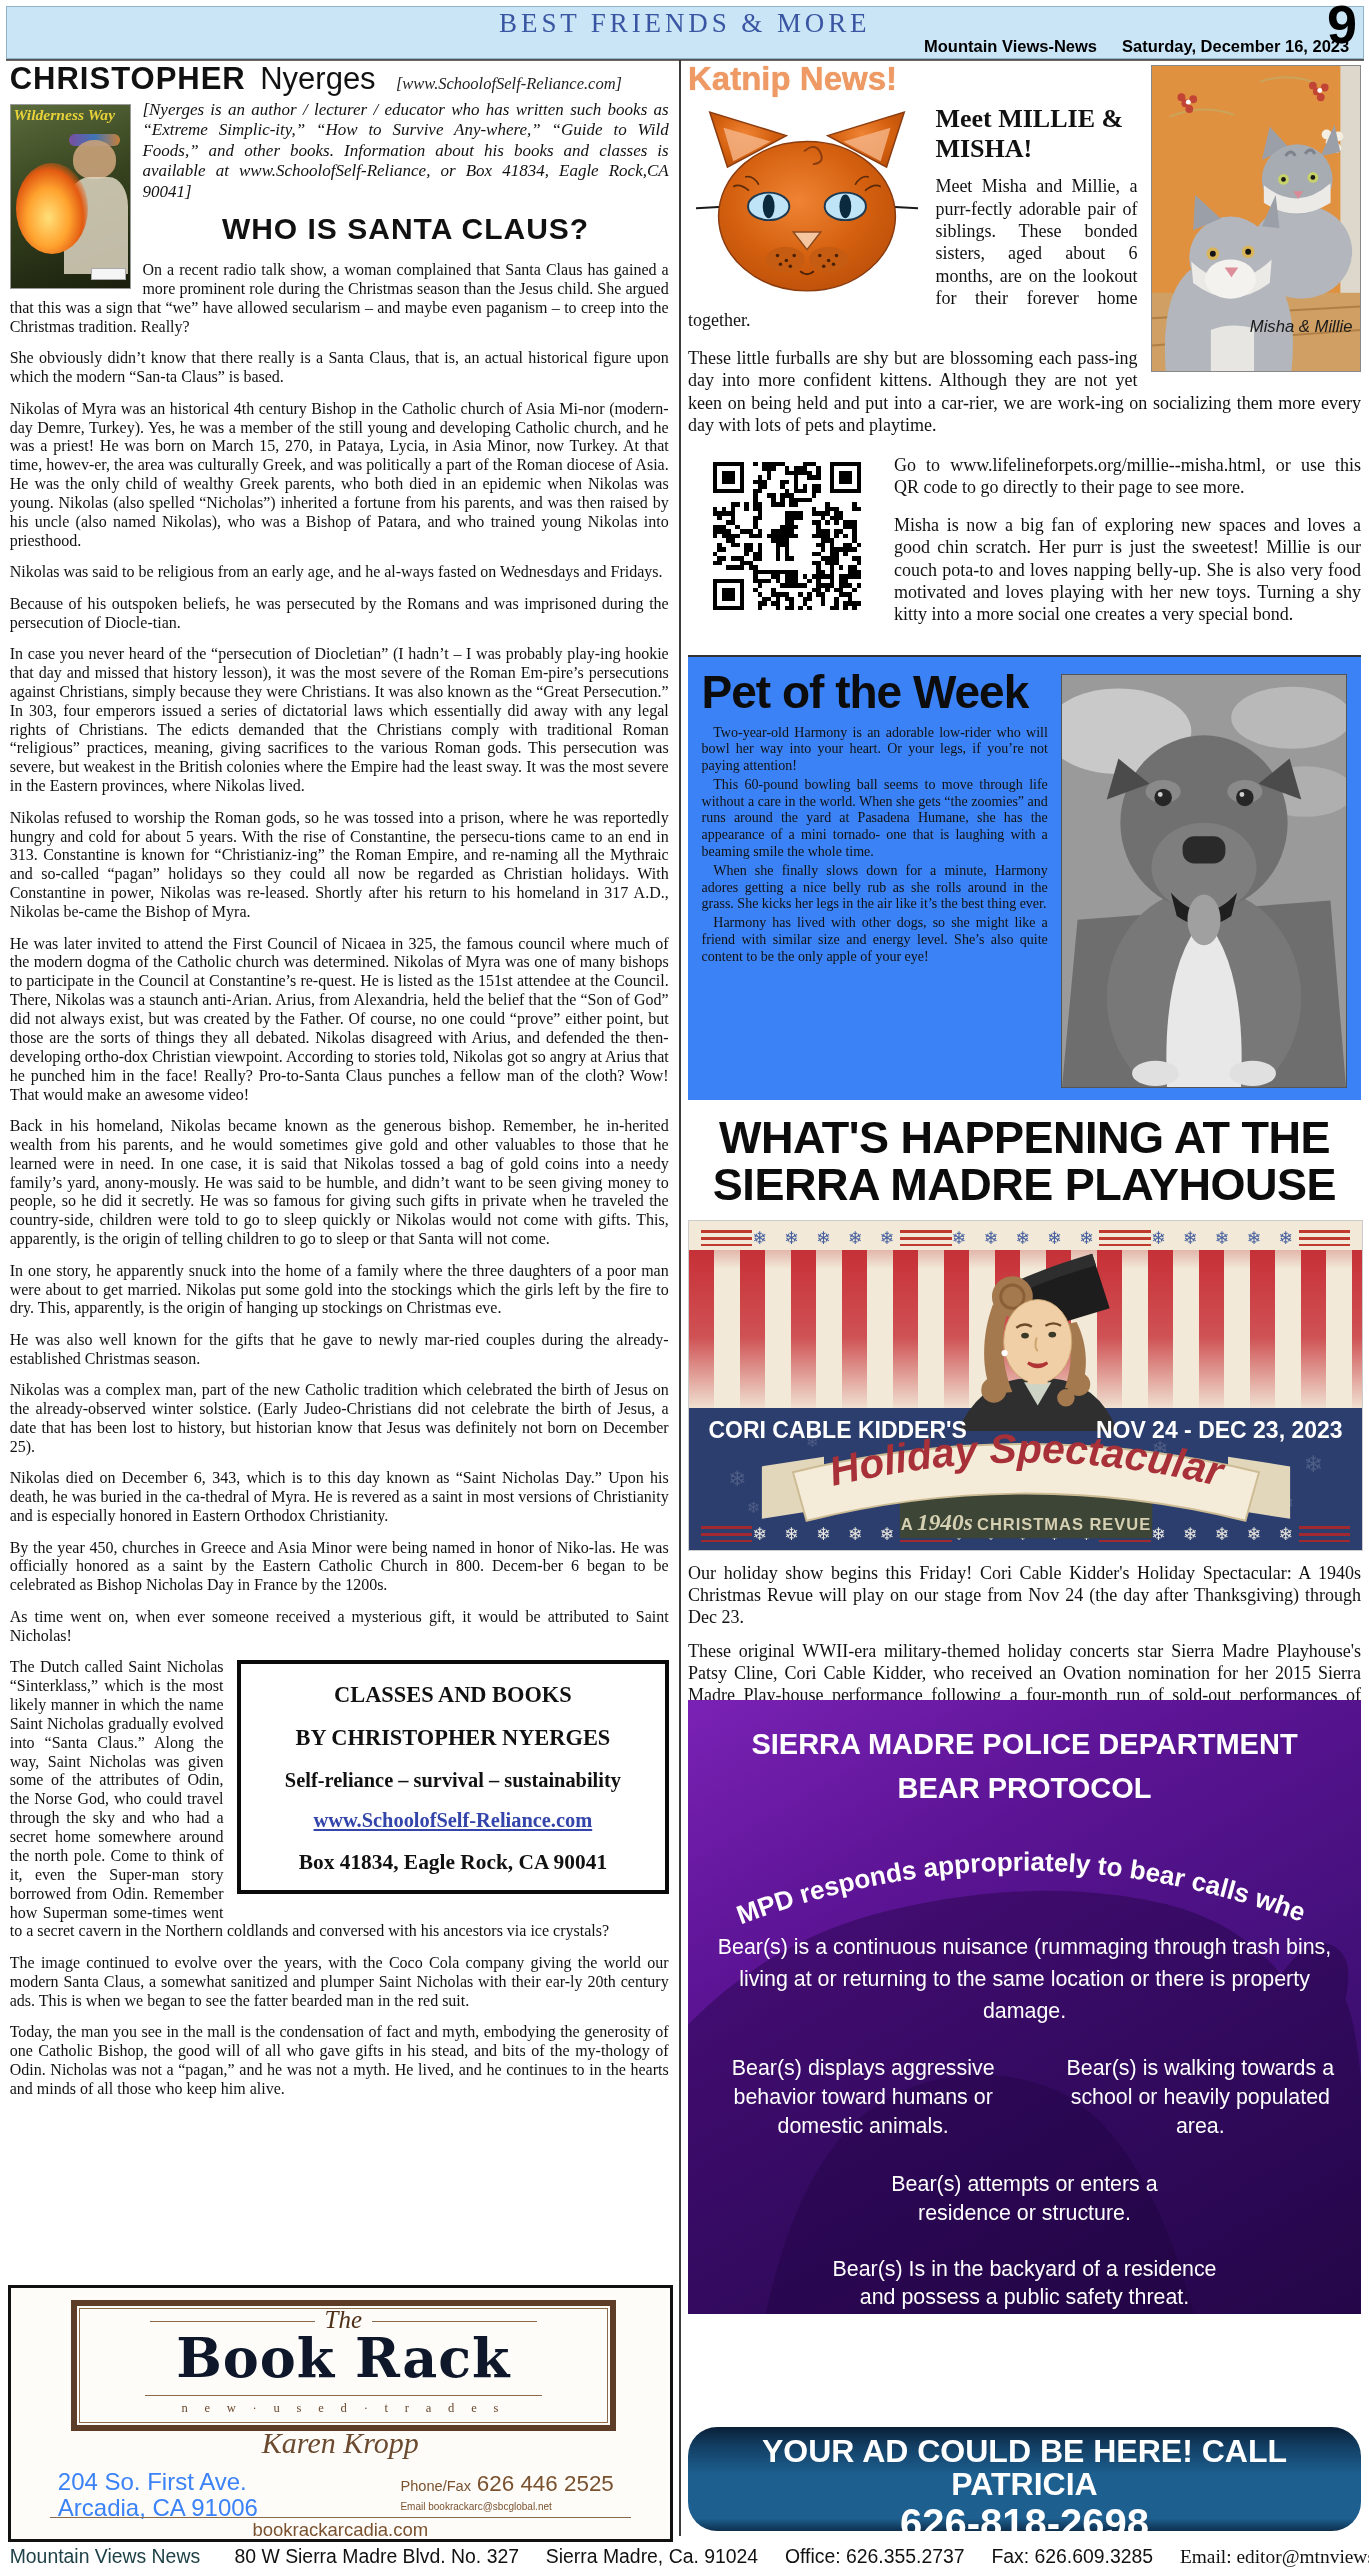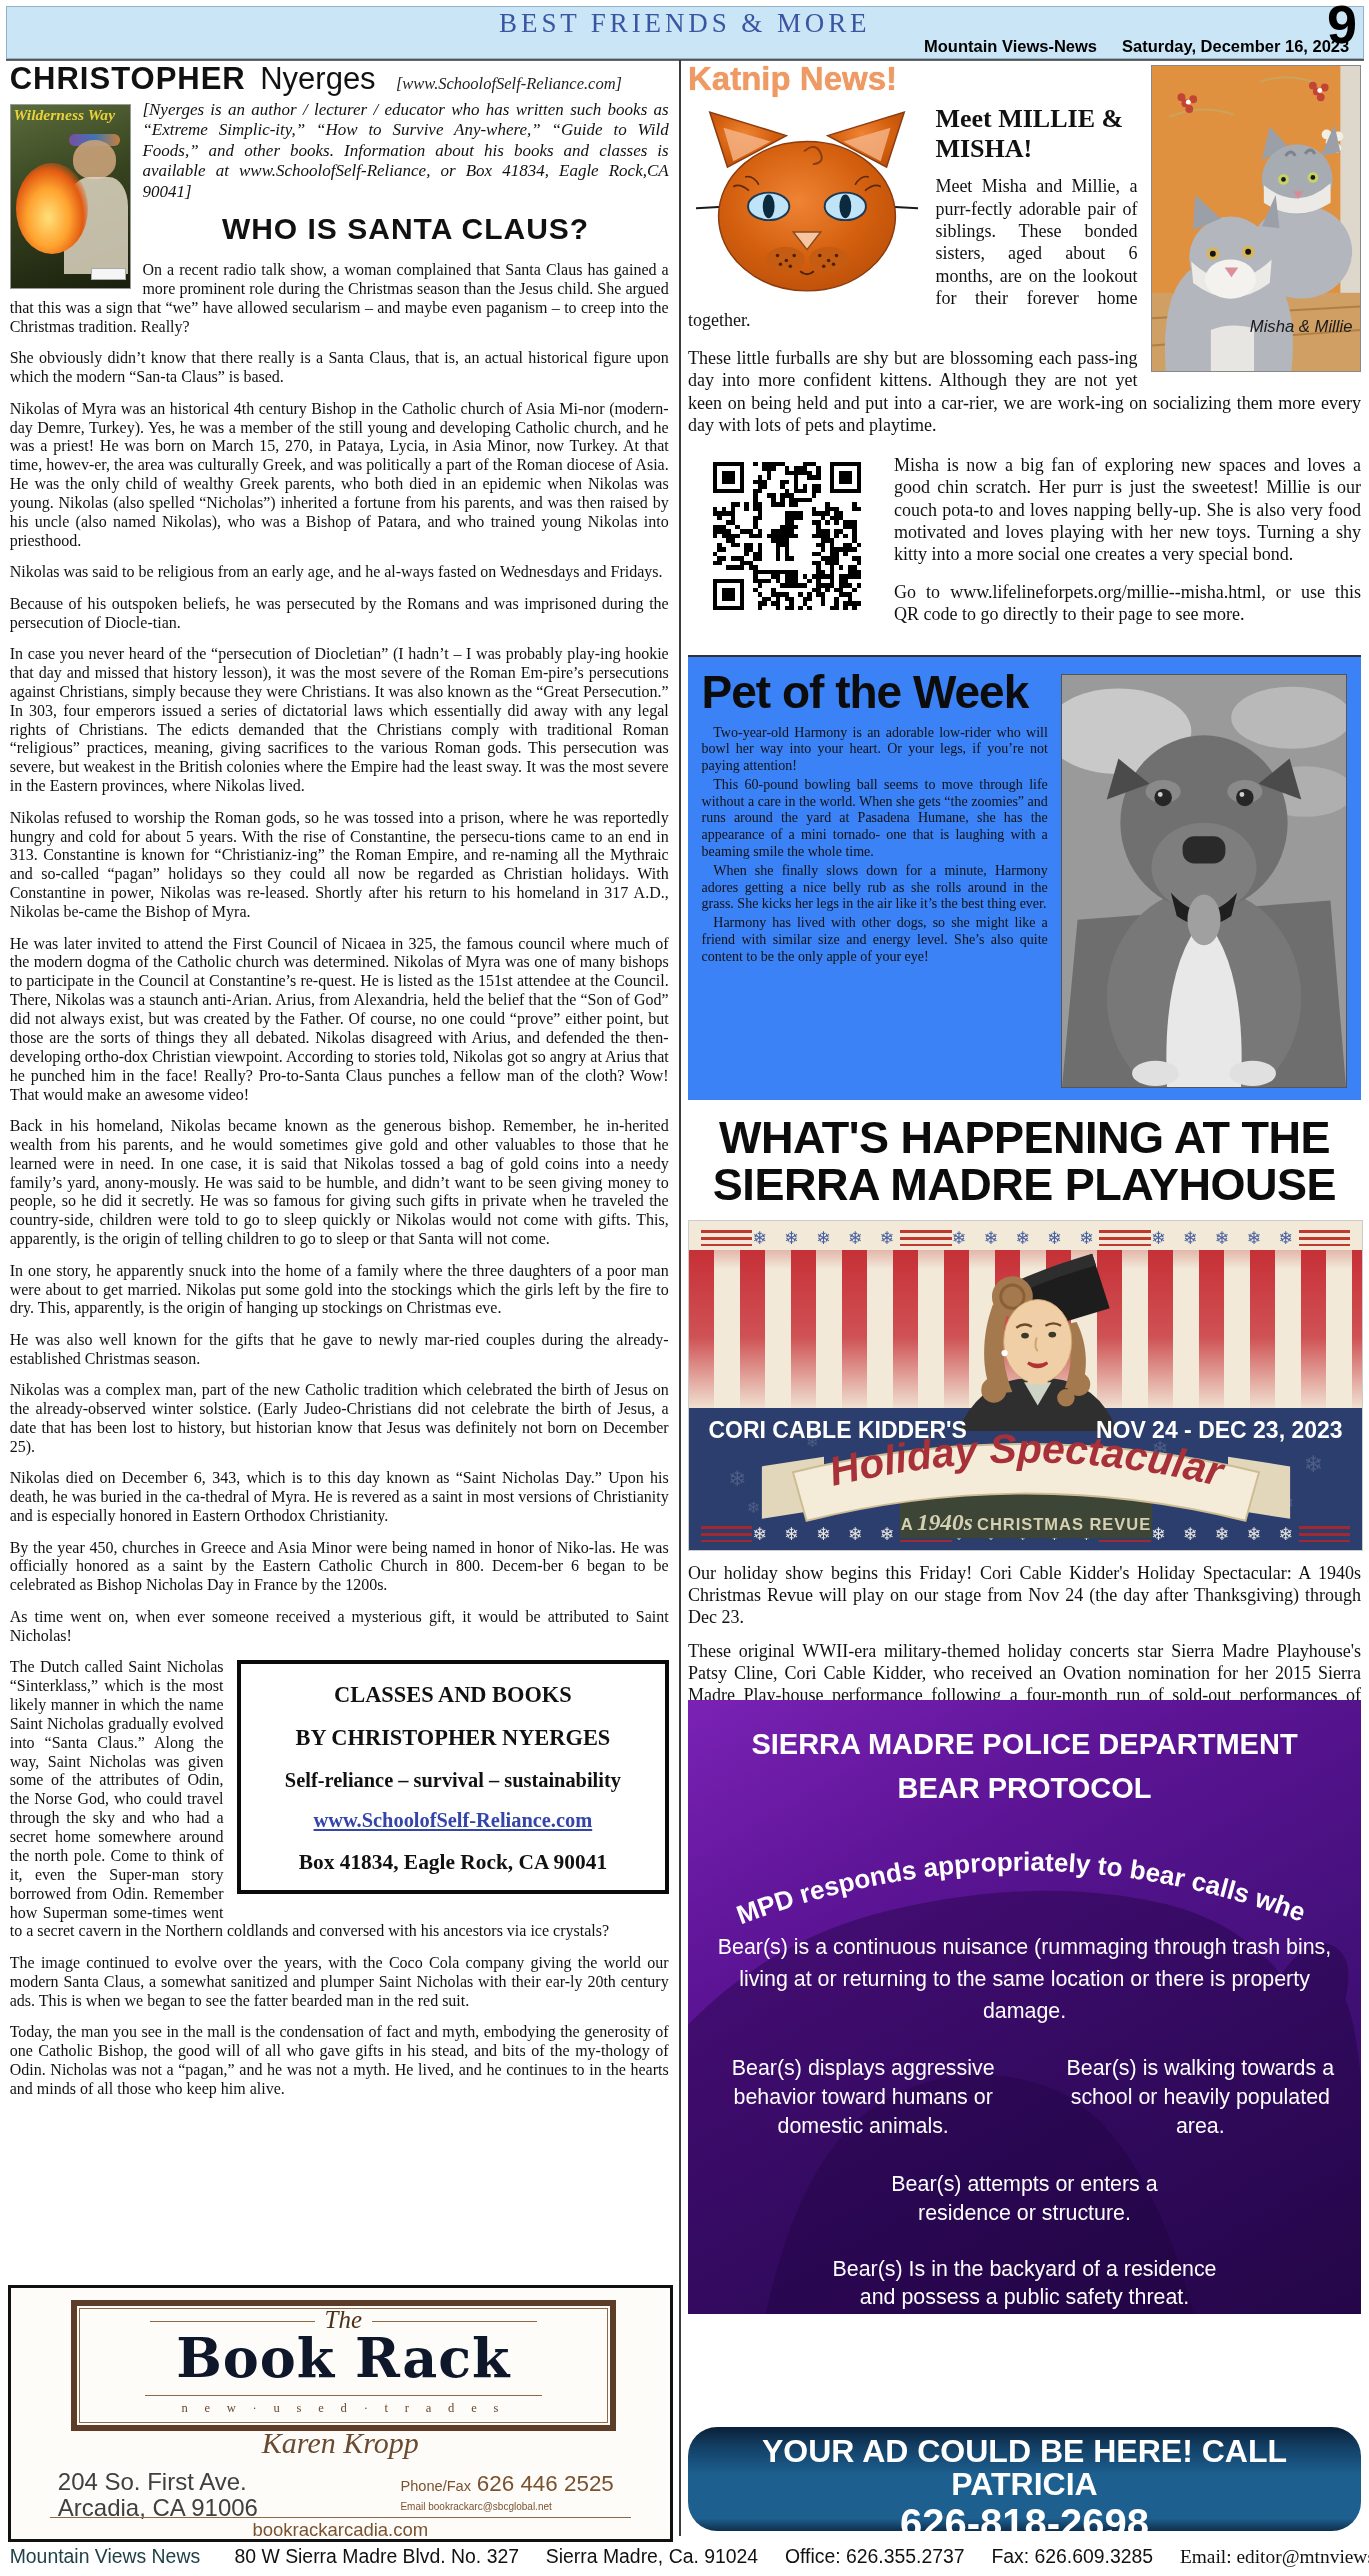--- a/index.html
+++ b/index.html
@@ -39,21 +39,21 @@
   .classes .c5{font-weight:700;font-size:21.4px;}
   
   .bookrack{position:absolute;left:7.8px;top:2285px;width:659px;height:251px;border:3.9px solid #111;background:#fdfcf9;color:#6b4a2f;}
   .br-frame{position:absolute;left:60px;top:11.7px;width:533px;height:119px;border:6.8px solid #5d3c28;}
   .br-frame-in{position:absolute;inset:1.9px;border:1px solid #8a6a4a;}
   .br-the{position:absolute;left:0;right:0;top:0px;text-align:center;font-style:italic;font-size:25px;color:#4f3018;}
   .br-the::before,.br-the::after{content:"";display:inline-block;vertical-align:middle;width:165px;height:1px;background:#8a6a4a;margin:0 9.7px;}
   .br-name{position:absolute;left:0;right:0;top:25px;text-align:center;font-family:"DejaVu Serif",serif;font-weight:700;font-size:54px;line-height:1;color:#0f172a;letter-spacing:1px;}
   .br-tag{position:absolute;left:68px;right:68px;top:89px;text-align:center;letter-spacing:6.8px;font-size:12.6px;color:#6b4a2f;border-top:1.9px solid #8a6a4a;padding-top:4.9px;}
   .br-owner{position:absolute;left:0;right:0;top:138px;text-align:center;font-style:italic;font-size:30px;color:#6b4a2f;}
-  .br-addr{position:absolute;left:47px;top:181px;font-family:"Liberation Sans",sans-serif;font-size:24px;line-height:1.1;color:#404040;}
+  .br-addr{position:absolute;left:47px;top:181px;font-family:"Liberation Sans",sans-serif;font-size:24px;line-height:1.1;color:#3b82f6;}
   .br-contact{position:absolute;right:56px;top:183px;font-family:"Liberation Sans",sans-serif;color:#7a5230;text-align:left;}
   .br-phone{font-size:22.4px;} .br-phone .lbl{font-size:14.6px;margin-right:5.8px;}
   .br-email{font-size:10px;margin-top:3.9px;}
   .br-rule{position:absolute;left:39px;right:39px;top:229px;border-top:1.9px solid #8a6a4a;}
   .br-site{position:absolute;left:0;right:0;top:229px;text-align:center;font-family:"Liberation Sans",sans-serif;font-size:18.5px;color:#7a5230;background:transparent;padding-top:1.9px;}
   
   .rcol{position:absolute;left:688px;top:58px;width:673px;}
   .katnip{height:597px;overflow:hidden;position:relative;}
   .katnip-title{color:#ef9a64;font-family:"Liberation Sans",sans-serif;font-weight:800;font-size:33px;margin:1.9px 0 5.8px;text-shadow:0 0 1px #d9813f;}
   .cat-face{float:left;width:226px;height:187px;margin:1.9px 15.6px 7.8px 5.8px;}
@@ -701,22 +701,22 @@
               <rect x="16" y="18" width="1" height="1"></rect>
               <rect x="14" y="19" width="1" height="1"></rect>
               <rect x="16" y="19" width="1" height="1"></rect>
               <rect x="14" y="20" width="1" height="1"></rect>
               <rect x="16" y="20" width="1" height="1"></rect>
               <rect x="14" y="21" width="1" height="1"></rect>
               <rect x="16" y="21" width="1" height="1"></rect>
               <rect x="17" y="21" width="1" height="1"></rect>
             </g>
         </svg>
+        <p class="kat">Go to www.lifelineforpets.org/millie--misha.html, or use this QR code to go directly to their page to see more.</p>
         <p class="kat">Misha is now a big fan of exploring new spaces and loves a good chin scratch. Her purr is just the sweetest! Millie is our couch pota-to and loves napping belly-up. She is also very food motivated and loves playing with her new toys. Turning a shy kitty into a more social one creates a very special bond.</p>
-        <p class="kat">Go to www.lifelineforpets.org/millie--misha.html, or use this QR code to go directly to their page to see more.</p>
       </div>
     </div>
 
     <div class="petbox">
       <div class="pet-title">Pet of the Week</div>
       <svg class="dog" viewBox="0 0 292 424" preserveAspectRatio="none">
         <rect width="292" height="424" fill="#9a9a9a"></rect>
         <ellipse cx="58" cy="58" rx="75" ry="44" fill="#d8d8d8" opacity="0.75"></ellipse>
         <ellipse cx="236" cy="44" rx="62" ry="32" fill="#cfcfcf" opacity="0.6"></ellipse>
         <ellipse cx="250" cy="120" rx="50" ry="26" fill="#c4c4c4" opacity="0.5"></ellipse>

